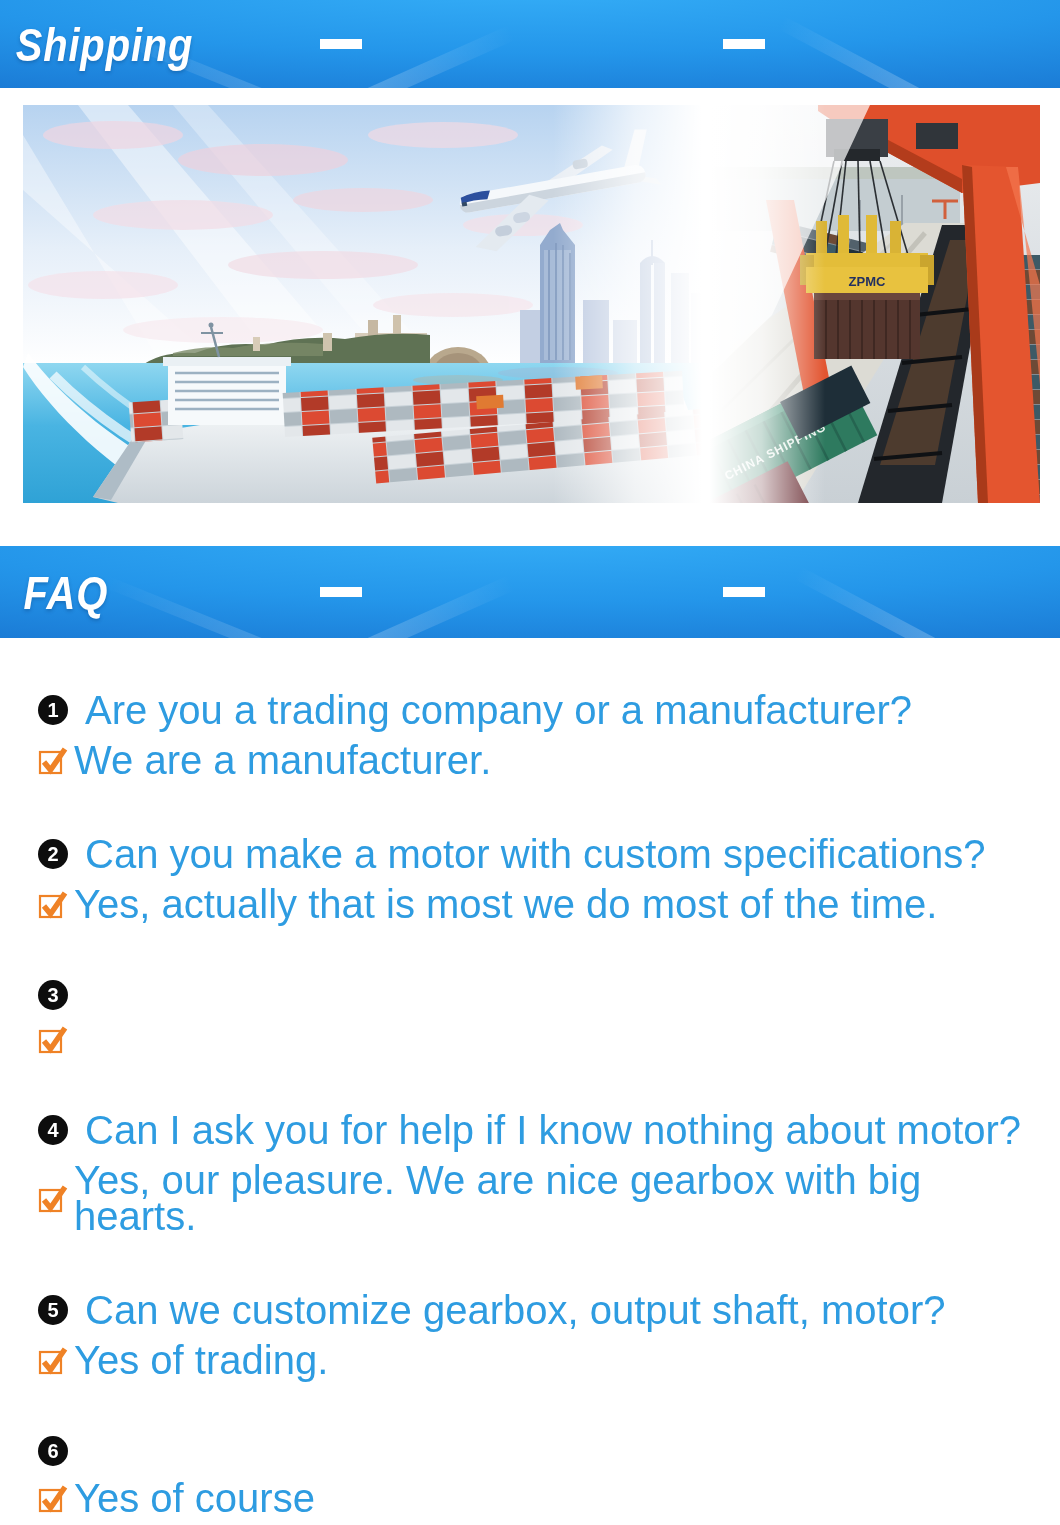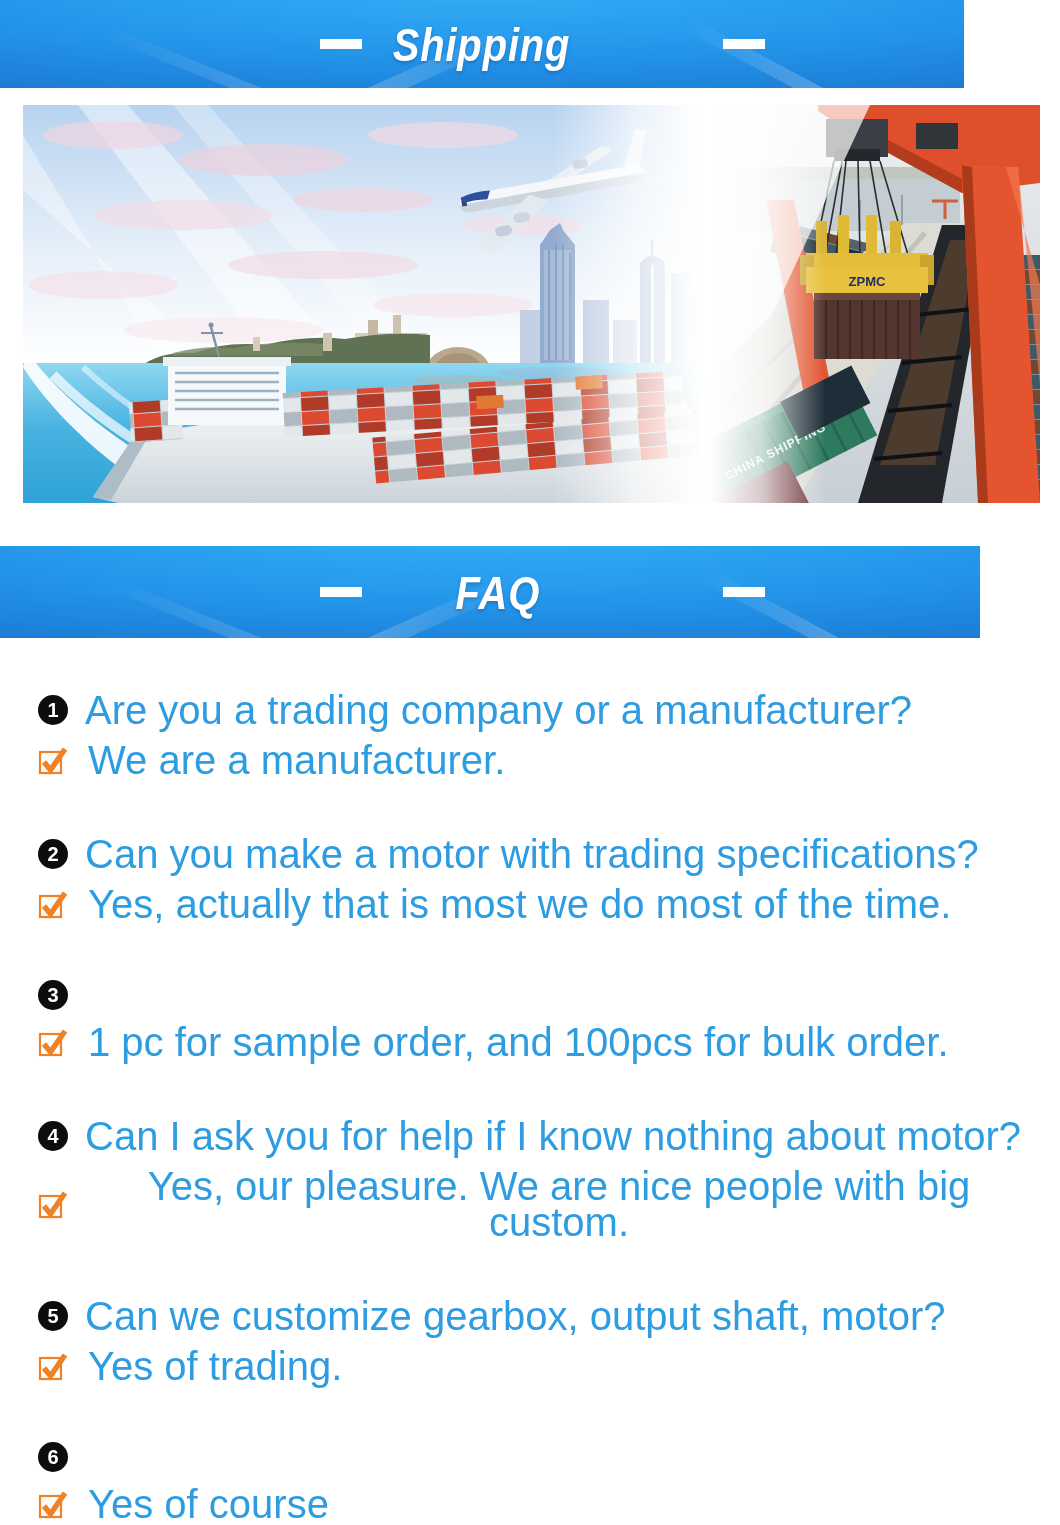--- a/index.html
+++ b/index.html
@@ -6,24 +6,24 @@
   body{
     width:1060px;
     background:#ffffff;
     font-family:"Liberation Sans", sans-serif;
     -webkit-font-smoothing:antialiased;
   }
 
   
   .banner{
     position:relative;
-    width:964px;
+    width:1060px;
     overflow:hidden;
     background:radial-gradient(130% 180% at 50% -15%, #35aef7 0%, #2496ea 42%, #1467c6 100%);
-    display:flex;align-items:center;justify-content:center;
+    display:flex;align-items:center;
   }
   .banner-shipping{height:88px;}
   .banner-faq{height:92px;margin-top:43px;padding-left:16px;}
   .streak{position:absolute;pointer-events:none;}
   .s1{left:110px;bottom:-38px;width:420px;height:16px;
       background:linear-gradient(90deg,rgba(255,255,255,0),rgba(255,255,255,.30),rgba(255,255,255,0));
       transform:rotate(-24deg);}
   .s2{left:90px;bottom:-30px;width:430px;height:12px;
       background:linear-gradient(90deg,rgba(255,255,255,0),rgba(255,255,255,.22),rgba(255,255,255,0));
       transform:rotate(22deg);}
@@ -57,21 +57,21 @@
   .photo{display:block;background:#fff;}
 
   
   .faq-section{
     padding:54px 30px 35px 38px;
     background:#ffffff;
   }
   .qa{margin-bottom:58px;}
   .qa:last-child{margin-bottom:0;}
   .q-row{display:flex;align-items:center;gap:17px;margin-bottom:14px;}
-  .a-row{display:flex;align-items:center;gap:20px;text-align:center;}
+  .a-row{display:flex;align-items:center;gap:6px;}
   .num-badge{
     flex:0 0 auto;
     width:30px;height:30px;border-radius:50%;
     background:#0d0d0d;color:#ffffff;
     font-size:20px;font-weight:bold;
     display:flex;align-items:center;justify-content:center;
     line-height:1;
   }
   .check-icon{flex:0 0 auto;width:30px;height:30px;}
   .q-text,.a-text{
@@ -385,55 +385,54 @@
         <rect x="2" y="7" width="21" height="21" fill="#ffffff" stroke="#ef8226" stroke-width="2.2"></rect>
         <path d="M6 17 L12.5 25 L27 4" fill="none" stroke="#ef8226" stroke-width="5.5"></path>
       </svg>
       <span class="a-text">We are a manufacturer.</span>
     </div>
   </div>
 
   <div class="qa">
     <div class="q-row">
       <span class="num-badge">2</span>
-      <span class="q-text">Can you make a motor with trading specifications?</span>
+      <span class="q-text">Can you make a motor with custom specifications?</span>
     </div>
     <div class="a-row">
       <svg class="check-icon" viewBox="0 0 30 30">
         <rect x="2" y="7" width="21" height="21" fill="#ffffff" stroke="#ef8226" stroke-width="2.2"></rect>
         <path d="M6 17 L12.5 25 L27 4" fill="none" stroke="#ef8226" stroke-width="5.5"></path>
       </svg>
       <span class="a-text">Yes, actually that is most we do most of the time.</span>
     </div>
   </div>
 
   <div class="qa">
     <div class="q-row">
       <span class="num-badge">3</span>
     </div>
     <div class="a-row">
       <svg class="check-icon" viewBox="0 0 30 30">
         <rect x="2" y="7" width="21" height="21" fill="#ffffff" stroke="#ef8226" stroke-width="2.2"></rect>
         <path d="M6 17 L12.5 25 L27 4" fill="none" stroke="#ef8226" stroke-width="5.5"></path>
       </svg>
-      <span class="a-text">1 pc for sample order, and 100pcs for bulk order.</span>
     </div>
   </div>
 
   <div class="qa">
     <div class="q-row">
       <span class="num-badge">4</span>
       <span class="q-text">Can I ask you for help if I know nothing about motor?</span>
     </div>
     <div class="a-row">
       <svg class="check-icon" viewBox="0 0 30 30">
         <rect x="2" y="7" width="21" height="21" fill="#ffffff" stroke="#ef8226" stroke-width="2.2"></rect>
         <path d="M6 17 L12.5 25 L27 4" fill="none" stroke="#ef8226" stroke-width="5.5"></path>
       </svg>
-      <span class="a-text">Yes, our pleasure. We are nice people with big custom.</span>
+      <span class="a-text">Yes, our pleasure. We are nice gearbox with big hearts.</span>
     </div>
   </div>
 
   <div class="qa">
     <div class="q-row">
       <span class="num-badge">5</span>
       <span class="q-text">Can we customize gearbox, output shaft, motor?</span>
     </div>
     <div class="a-row">
       <svg class="check-icon" viewBox="0 0 30 30">

